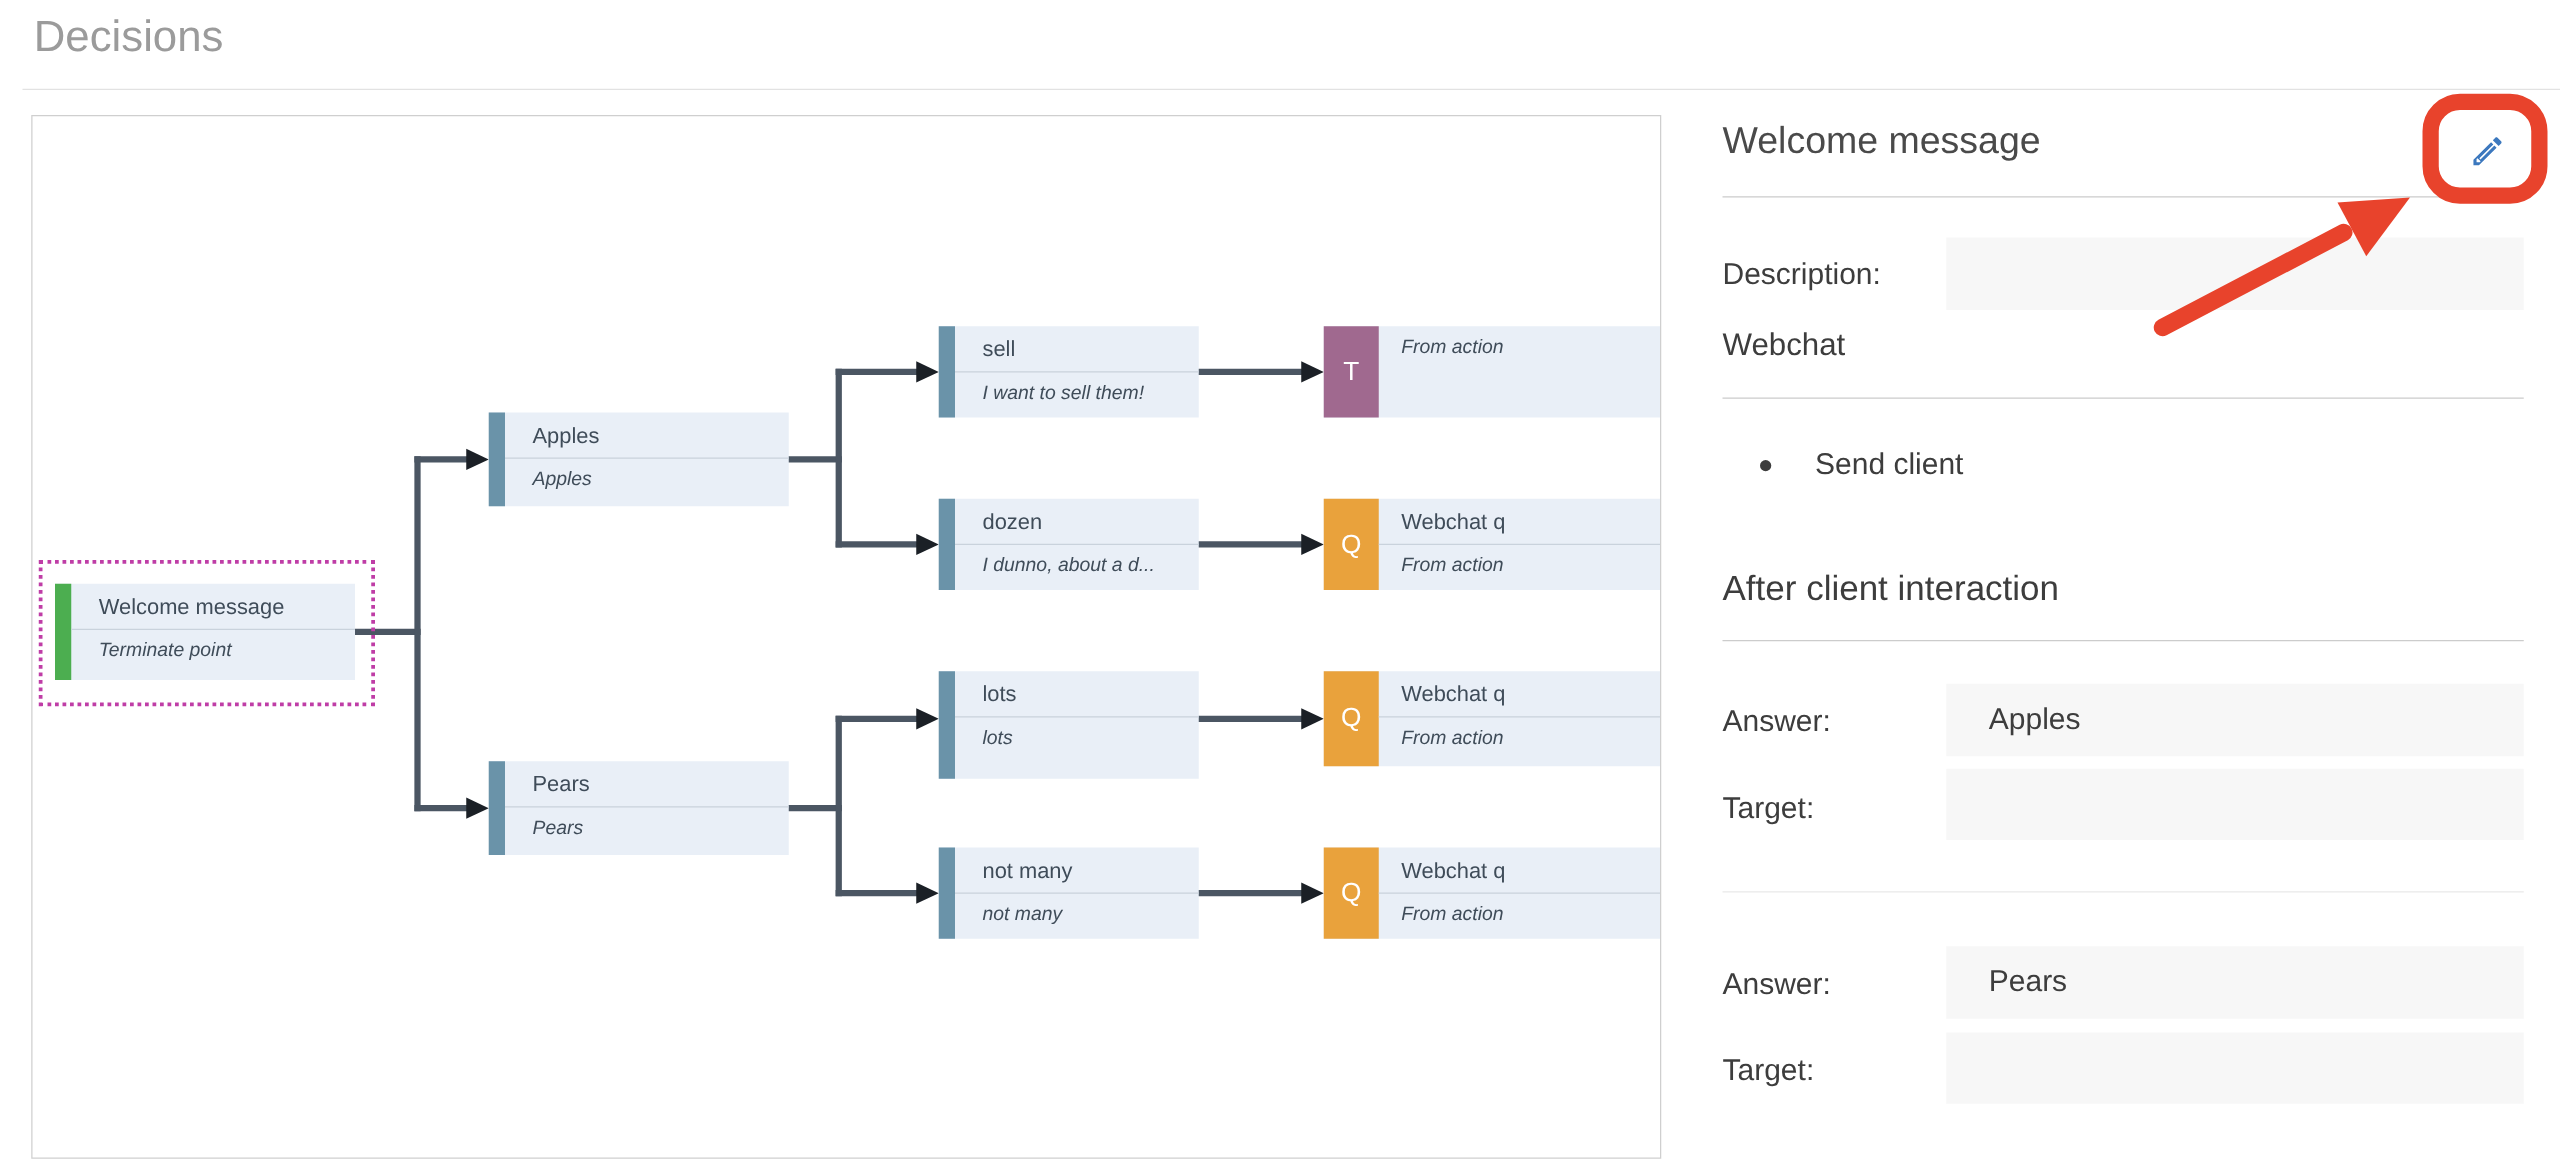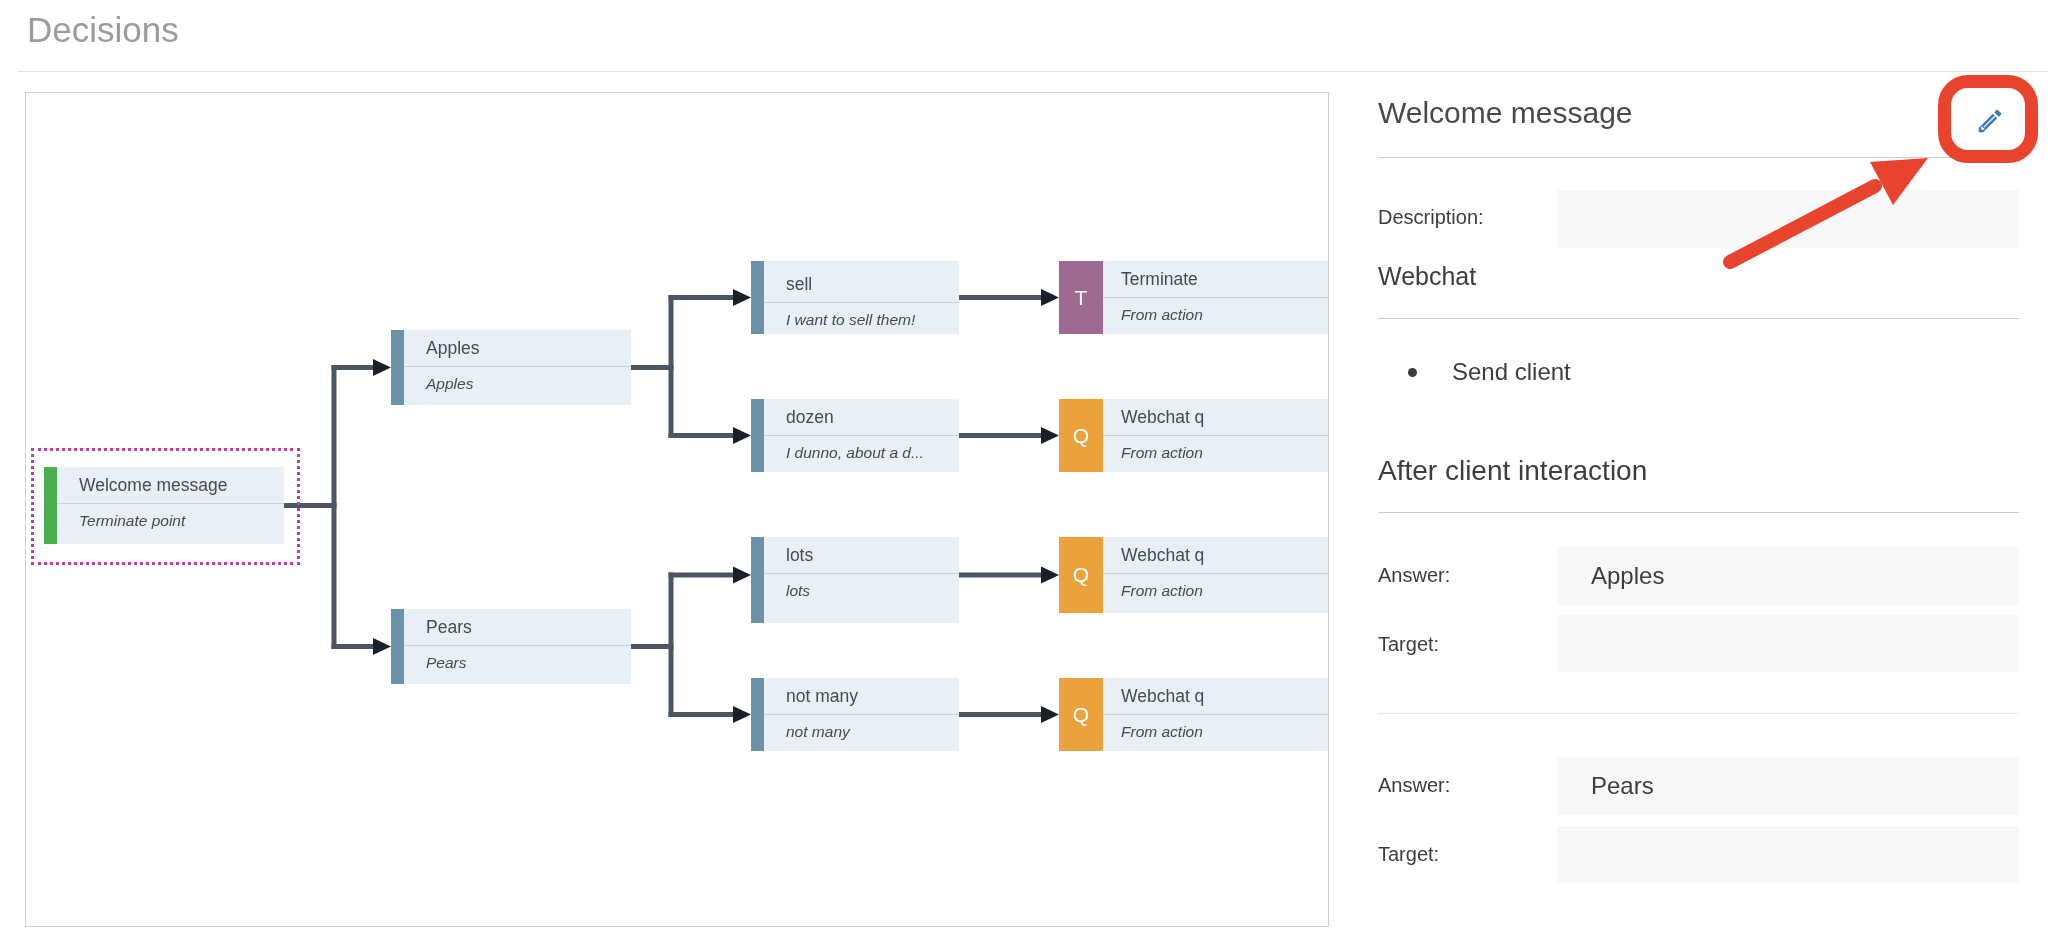--- a/index.html
+++ b/index.html
@@ -28,21 +28,21 @@
   .nsub{font-size:15.5px;font-style:italic;padding:8px 18px 0 22px;white-space:nowrap;overflow:hidden;}
   .action .ntitle,.action .nsub{padding-left:18px;}
 
   #selection{position:absolute;left:5px;top:355px;width:263px;height:111px;
     border:3px dotted #bf3da6;}
 
   
   #panel-title{position:absolute;left:1378px;top:96px;font-size:30px;color:#4a4a4a;}
   .prule{position:absolute;left:1378px;width:641px;height:0;border-top:1px solid #ccc;}
   .prule.light{border-top-color:#e9e9e9;}
-  .plabel{position:absolute;left:1378px;font-size:20px;color:#3d3d3d;}
+  .plabel{position:absolute;left:1378px;font-size:24px;color:#3d3d3d;}
   .pheading{position:absolute;left:1378px;color:#3d3d3d;}
   .pfield{position:absolute;left:1557px;width:462px;background:#f7f7f7;font-size:24px;
     color:#3d3d3d;display:flex;align-items:center;padding-left:34px;box-sizing:border-box;}
   .bullet-dot{position:absolute;left:1408px;top:368px;width:9px;height:9px;border-radius:50%;
     background:#3d3d3d;}
   #action-item-text{position:absolute;left:1452px;top:358px;font-size:24px;color:#3d3d3d;}
 
   
   #edit-button{position:absolute;left:1947px;top:83px;width:85px;height:75px;background:#fff;
     border:1px solid #d9d9d9;border-radius:16px;display:flex;align-items:center;justify-content:center;
@@ -110,21 +110,21 @@
   </div>
 
   <div class="node" style="left:365px;top:516px;width:240px;height:75px;">
     <span class="bar blue"></span>
     <div class="ntext">
       <div class="ntitle">Pears</div>
       <div class="nsub">Pears</div>
     </div>
   </div>
 
-  <div class="node" style="left:725px;top:168px;width:208px;height:73px;align-items:center;">
+  <div class="node" style="left:725px;top:168px;width:208px;height:73px;">
     <span class="bar blue"></span>
     <div class="ntext">
       <div class="ntitle">sell</div>
       <div class="nsub">I want to sell them!</div>
     </div>
   </div>
 
   <div class="node" style="left:725px;top:306px;width:208px;height:73px;">
     <span class="bar blue"></span>
     <div class="ntext">
@@ -145,21 +145,20 @@
     <span class="bar blue"></span>
     <div class="ntext">
       <div class="ntitle">not many</div>
       <div class="nsub">not many</div>
     </div>
   </div>
 
   <div class="node action" style="left:1033px;top:168px;width:269px;height:73px;">
     <span class="badge purple">T</span>
     <div class="ntext">
-      <div class="ntitle">Terminate</div>
       <div class="nsub">From action</div>
     </div>
   </div>
 
   <div class="node action" style="left:1033px;top:306px;width:269px;height:73px;">
     <span class="badge orange">Q</span>
     <div class="ntext">
       <div class="ntitle">Webchat q</div>
       <div class="nsub">From action</div>
     </div>

